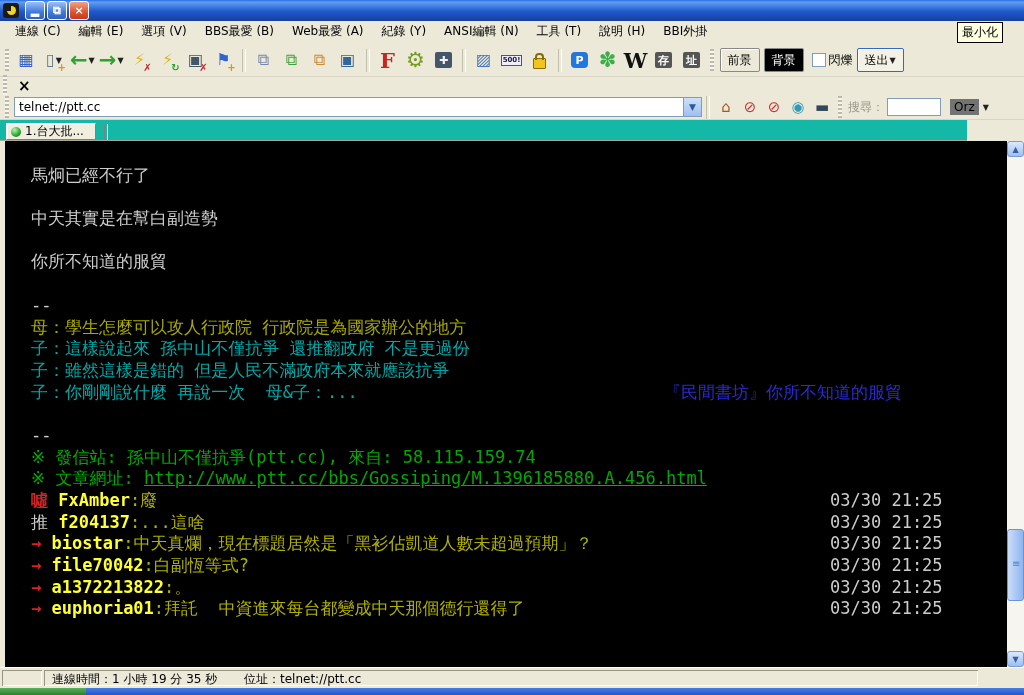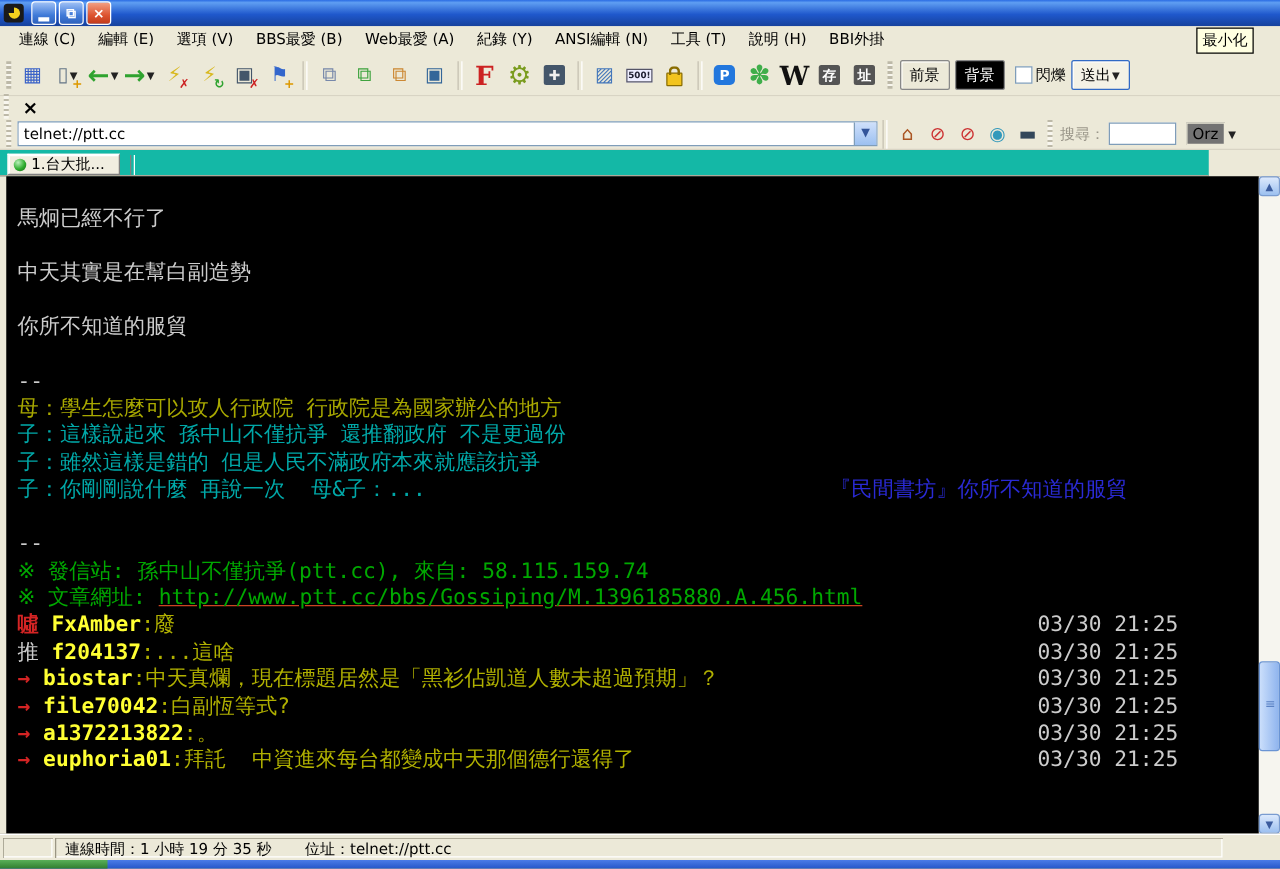--- a/index.html
+++ b/index.html
@@ -83,21 +83,21 @@
   .tab{margin-left:6px;width:90px;height:17px;display:flex;align-items:center;background:#f1eee0;
     border:1px solid #808080;border-top-color:#fff;border-left-color:#fff;box-shadow:1px 1px 0 #fff inset;padding:0 4px;box-sizing:border-box}
   .tab .ball{width:10px;height:10px;border-radius:50%;margin-right:4px;
     background:radial-gradient(circle at 35% 30%,#b8f0b8,#2fae2f 55%,#166616)}
   .tab-sep{width:2px;height:16px;margin-left:8px;border-left:1px solid #808080;border-right:1px solid #fff}
 
   
   .terminal{position:absolute;left:0;top:141px;width:1024px;height:526px;background:#000}
   .term-left{position:absolute;left:0;top:0;width:5px;height:526px;background:#ece9d8}
   .term-rows{position:absolute;left:5px;top:2px;width:1002px}
-  .trow{height:21.7px;line-height:21.7px;position:relative;padding-left:9px;white-space:pre;
+  .trow{height:21.7px;line-height:21.7px;position:relative;padding-left:26px;white-space:pre;
     font-family:"DejaVu Sans Mono","DejaVu Sans",sans-serif;font-size:17px}
   .trow .abs{position:absolute;top:0}
   .c-w{color:#cccccc}.c-o{color:#a8a800}.c-t{color:#00a8a8}.c-g{color:#00a800}
   .c-b{color:#2a2ad4;font-weight:normal}.c-r{color:#d42424;font-weight:bold}
   .c-y{color:#ffff33;font-weight:bold}.c-dy{color:#b0b000}
   .ulink{text-decoration:underline;text-decoration-color:#cc4422}
   .prompt-row{position:absolute;left:5px;top:503px;width:1002px;height:22px;
     font-family:"DejaVu Sans Mono","DejaVu Sans",sans-serif;font-size:17px;line-height:22px;white-space:pre}
   .prompt-main{position:absolute;left:0;top:0;width:782px;height:22px;background:#0000b4;color:#ffff00;font-weight:bold}
   .prompt-main .dia{color:#00ffff;margin-left:30px}

